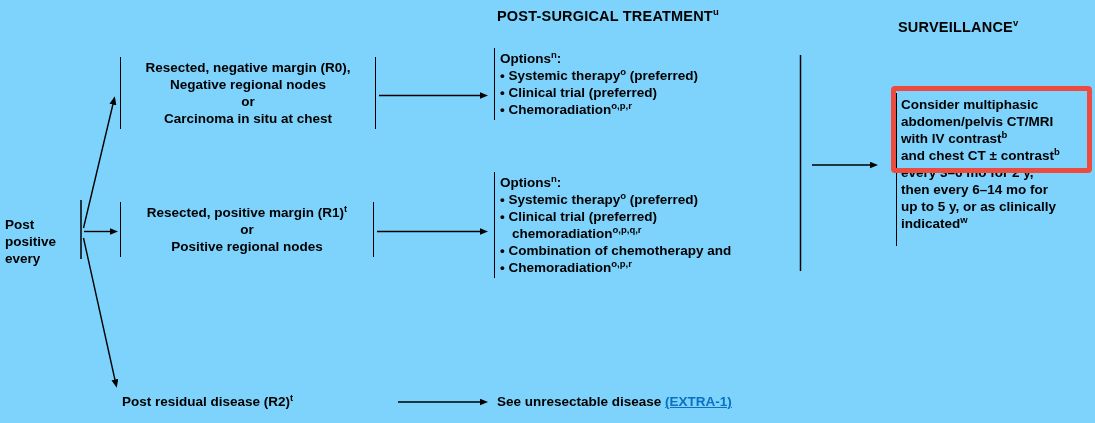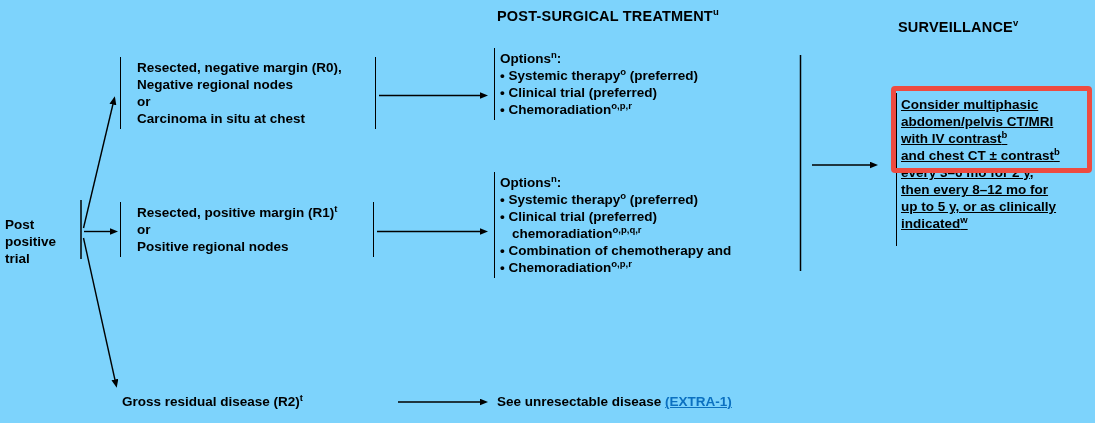--- a/index.html
+++ b/index.html
@@ -7,23 +7,23 @@
     position:relative;width:1095px;height:423px;background:#7dd3fc;
     font-family:"Liberation Sans",sans-serif;color:#000;overflow:hidden;
   }
   .abs{position:absolute;}
   svg.connectors{position:absolute;left:0;top:0;width:1095px;height:423px;z-index:1;}
   .txt{font-weight:bold;font-size:13.5px;line-height:17px;z-index:2;}
   .hdr{font-weight:bold;font-size:14.5px;line-height:17px;letter-spacing:.2px;z-index:2;}
   .ln{white-space:nowrap;}
   .ln.ind{padding-left:12px;}
   sup{font-size:9.5px;line-height:0;vertical-align:super;}
-  .vbars{border-left:1.5px solid #000;border-right:1.5px solid #000;padding:2px 16px;}
+  .vbars{border-left:1.5px solid #000;border-right:1.5px solid #000;padding:2px 16px;text-align:center;}
   .lbar{border-left:1.5px solid #000;padding:2px 0 2px 5px;}
-  .surv{border-left:1.5px solid #000;padding:3px 0 14px 4px;text-decoration:underline;}
+  .surv{border-left:1.5px solid #000;padding:3px 0 14px 4px;}
   .redbox{
     left:891px;top:86px;width:201px;height:87px;box-sizing:border-box;
     border:5px solid #ee4b40;border-radius:4px;z-index:5;pointer-events:none;background:transparent;
   }
   .see-row{left:497px;top:393px;}
   a.link{color:#0b70c0;text-decoration:underline;cursor:pointer;}
   .node-r0{left:120px;top:57px;width:256px;box-sizing:border-box;}
   .node-r1{left:120px;top:202px;width:254px;box-sizing:border-box;}
   .node-r2{left:122px;top:393px;}
   .opts-r0{left:494px;top:48px;}
@@ -59,38 +59,38 @@
       <div class="ln"><span>POST-SURGICAL TREATMENT</span><sup>u</sup></div>
     </div>
 
   <div class="abs hdr hdr-surv">
       <div class="ln"><span>SURVEILLANCE</span><sup>v</sup></div>
     </div>
 
   <div class="abs txt post-label">
       <div class="ln"><span>Post</span></div>
       <div class="ln"><span>positive</span></div>
-      <div class="ln"><span>trial</span></div>
+      <div class="ln"><span>every</span></div>
     </div>
 
   <div class="abs txt vbars node-r0">
       <div class="ln"><span>Resected, negative margin (R0),</span></div>
       <div class="ln"><span>Negative regional nodes</span></div>
       <div class="ln"><span>or</span></div>
       <div class="ln"><span>Carcinoma in situ at chest</span></div>
     </div>
 
   <div class="abs txt vbars node-r1">
       <div class="ln"><span>Resected, positive margin (R1)</span><sup>t</sup></div>
       <div class="ln"><span>or</span></div>
       <div class="ln"><span>Positive regional nodes</span></div>
     </div>
 
   <div class="abs txt node-r2">
-      <div class="ln"><span>Gross residual disease (R2)</span><sup>t</sup></div>
+      <div class="ln"><span>Post residual disease (R2)</span><sup>t</sup></div>
     </div>
 
   <div class="abs txt lbar opts-r0">
       <div class="ln"><span>Options</span><sup>n</sup><span>:</span></div>
       <div class="ln"><span>• Systemic therapy</span><sup>o</sup><span> (preferred)</span></div>
       <div class="ln"><span>• Clinical trial (preferred)</span></div>
       <div class="ln"><span>• Chemoradiation</span><sup>o,p,r</sup></div>
     </div>
 
   <div class="abs txt lbar opts-r1">
@@ -101,21 +101,21 @@
       <div class="ln"><span>• Combination of chemotherapy and</span></div>
       <div class="ln"><span>• Chemoradiation</span><sup>o,p,r</sup></div>
     </div>
 
   <div class="abs txt surv surv-block">
       <div class="ln"><span>Consider multiphasic</span></div>
       <div class="ln"><span>abdomen/pelvis CT/MRI</span></div>
       <div class="ln"><span>with IV contrast</span><sup>b</sup></div>
       <div class="ln"><span>and chest CT ± contrast</span><sup>b</sup></div>
       <div class="ln"><span>every 3–6 mo for 2 y,</span></div>
-      <div class="ln"><span>then every 8–12 mo for</span></div>
+      <div class="ln"><span>then every 6–14 mo for</span></div>
       <div class="ln"><span>up to 5 y, or as clinically</span></div>
       <div class="ln"><span>indicated</span><sup>w</sup></div>
     </div>
 
   <div class="abs redbox"></div>
 
   <div class="abs txt see-row">
     <span>See unresectable disease </span><a class="link">(EXTRA-1)</a>
   </div>
 

